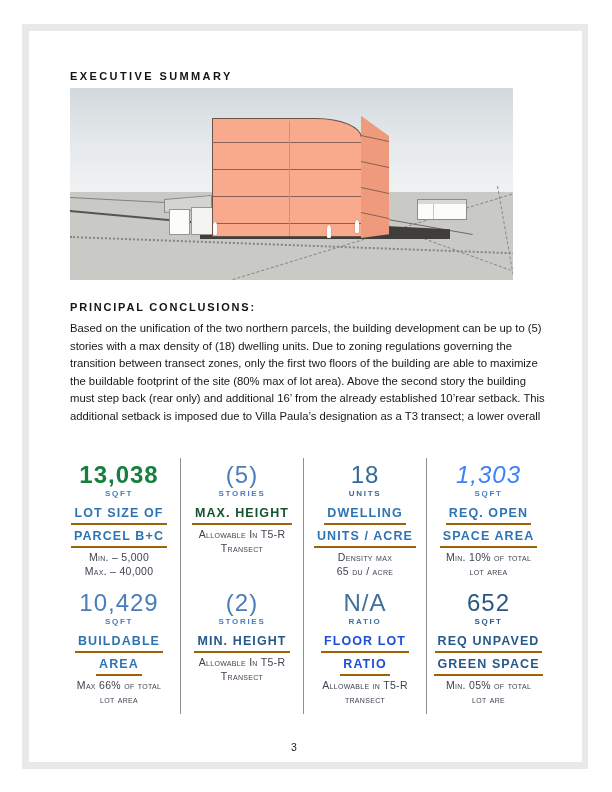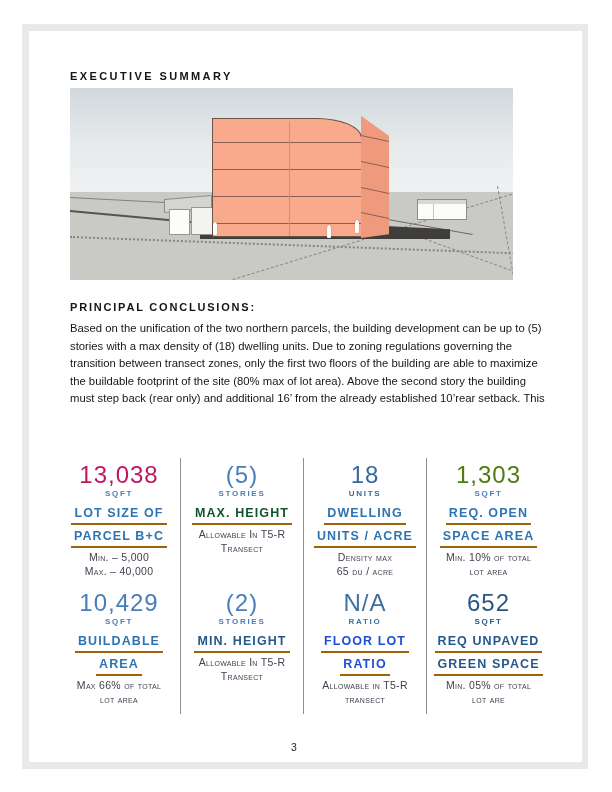--- a/index.html
+++ b/index.html
@@ -114,26 +114,27 @@
   </div>
 
   <div class="doc-heading" id="principal-heading">PRINCIPAL CONCLUSIONS:</div>
 
   <div class="para">
     <div class="para-line">Based on the unification of the two northern parcels, the building development can be up to (5)</div>
     <div class="para-line">stories with a max density of (18) dwelling units. Due to zoning regulations governing the</div>
     <div class="para-line">transition between transect zones, only the first two floors of the building are able to maximize</div>
     <div class="para-line">the buildable footprint of the site (80% max of lot area). Above the second story the building</div>
     <div class="para-line">must step back (rear only) and additional 16’ from the already established 10’rear setback.  This</div>
+    <div class="para-line">additional setback is imposed due to Villa Paula’s designation as a T3 transect; a lower overall</div>
   </div>
 
   <div class="stats">
 
     <div class="stat-cell divider">
-      <div class="stat-value" style="color: #be185d;">13,038</div>
+      <div class="stat-value" style="color: #15803d; font-weight: bold;">13,038</div>
       <div class="stat-unit" style="color: rgb(74, 126, 187);">SQFT</div>
       <div class="stat-heading" style="color: rgb(46, 116, 181);">
         <span class="stat-heading-line">LOT SIZE OF</span>
         <span class="stat-heading-line">PARCEL B+C</span>
       </div>
       <div class="stat-sub">
         <span class="stat-sub-line">Min. – 5,000</span>
         <span class="stat-sub-line">Max. – 40,000</span>
       </div>
     </div>
@@ -158,21 +159,21 @@
         <span class="stat-heading-line">DWELLING</span>
         <span class="stat-heading-line">UNITS / ACRE</span>
       </div>
       <div class="stat-sub">
         <span class="stat-sub-line">Density max</span>
         <span class="stat-sub-line">65 du / acre</span>
       </div>
     </div>
 
     <div class="stat-cell">
-      <div class="stat-value" style="color: #4d7c0f;">1,303</div>
+      <div class="stat-value" style="color: #3b82f6; font-style: italic;">1,303</div>
       <div class="stat-unit" style="color: rgb(74, 126, 187);">SQFT</div>
       <div class="stat-heading" style="color: rgb(46, 116, 181);">
         <span class="stat-heading-line">REQ. OPEN</span>
         <span class="stat-heading-line">SPACE AREA</span>
       </div>
       <div class="stat-sub">
         <span class="stat-sub-line">Min. 10% of total</span>
         <span class="stat-sub-line">lot area</span>
       </div>
     </div>

